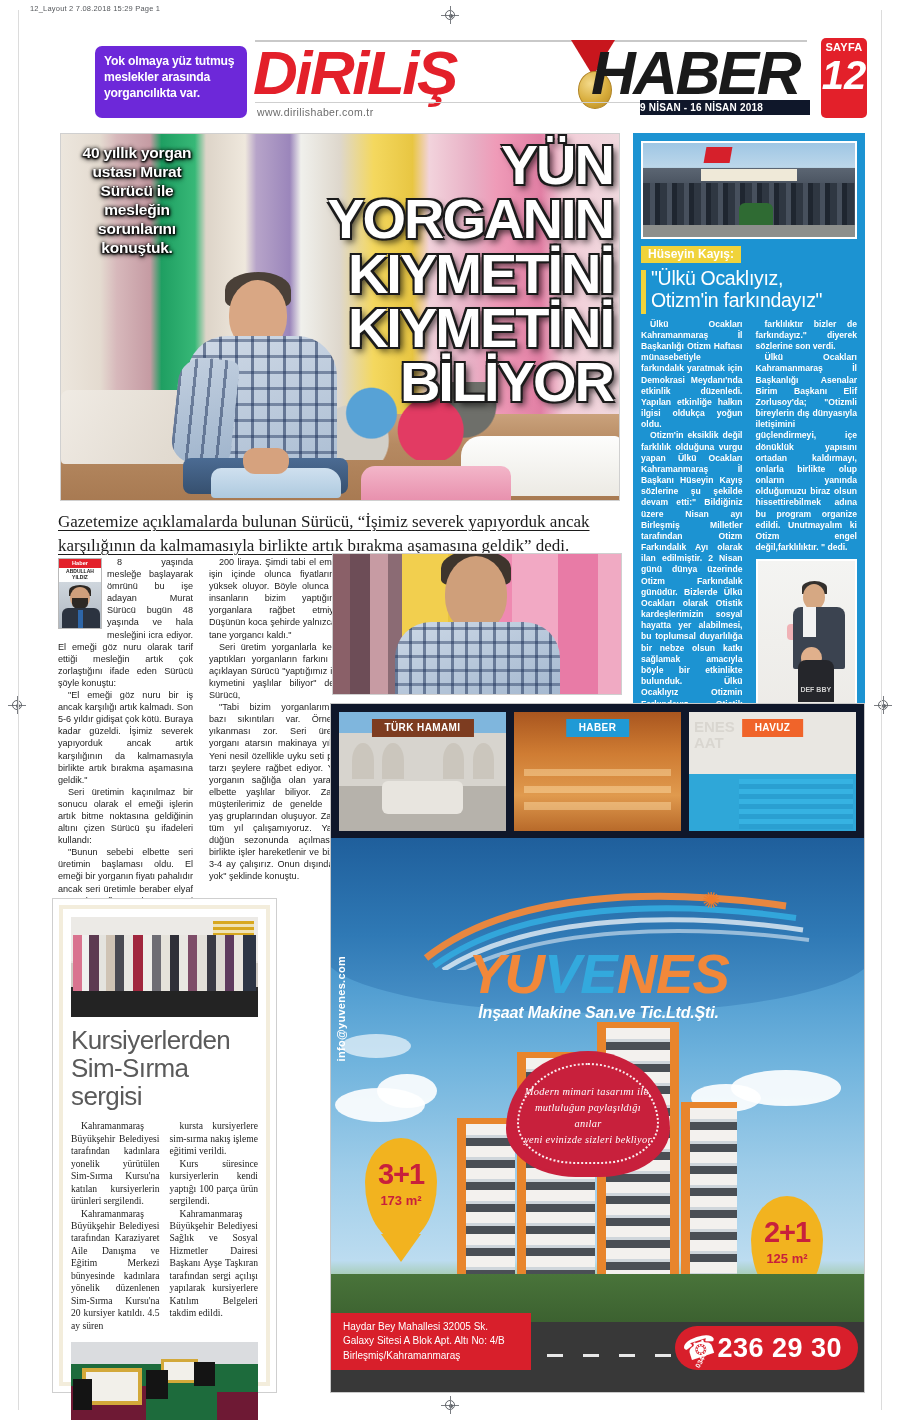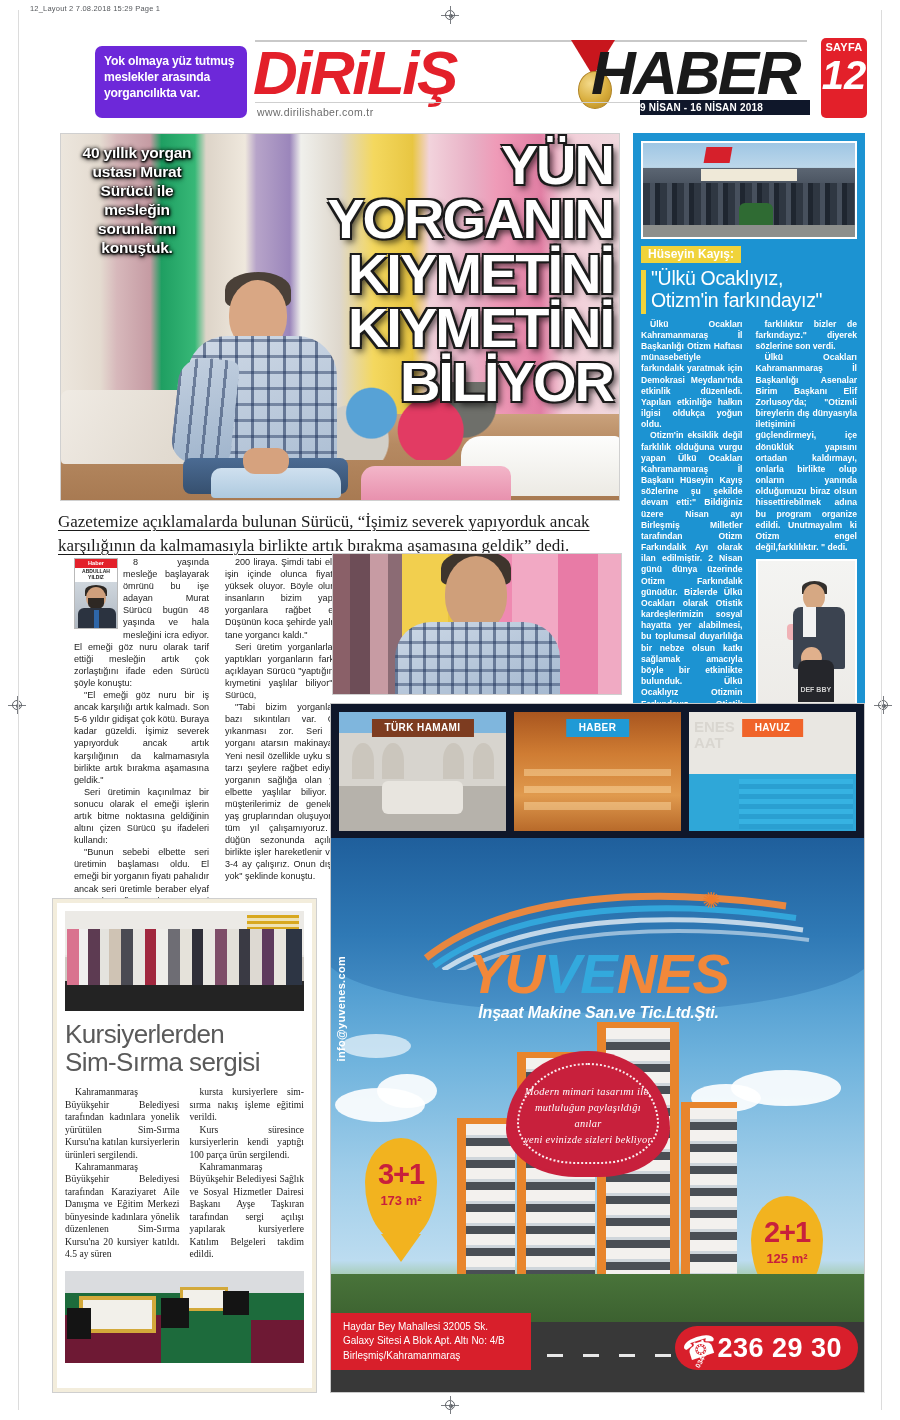--- a/index.html
+++ b/index.html
@@ -228,21 +228,21 @@
   .bb-photo2 .p2-hand1{ position:absolute; left:30%; top:38%; width:14px;height:16px;background:#f0b2b6;border-radius:4px;}
   .bb-photo2 .p2-hand2{ position:absolute; left:66%; top:40%; width:14px;height:16px;background:#f0b2b6;border-radius:4px;}
   .bb-photo2 .p2-defbby{ position:absolute; left:44%; top:76%; font-size:7px;color:#cfcfcf;font-weight:bold; }
 
   
   .subhead {
     position: absolute; left: 58px; top: 510px; width: 566px;
     font-family: "Liberation Serif", serif; font-size: 17px; line-height: 1.42;
     color: #1b1b1b; text-decoration: underline; text-underline-offset: 3px;
   }
-  .story { position: absolute; left: 58px; top: 556px; width: 286px; height: 330px; margin-left: 16px; }
+  .story { position: absolute; left: 58px; top: 556px; width: 286px; height: 330px; }
   .story-col {
     position:absolute; top:0; width: 135px; height: 330px;
     font-size: 9.1px; line-height: 1.33; color: #1d1d1d; text-align: justify;
     font-family: "Liberation Sans", sans-serif;
   }
   .story-col.c1 { left: 0; }
   .story-col.c2 { left: 151px; }
   .story-col p { text-indent: 10px; }
   .byline {
     float: left; width: 44px; margin: 2px 5px 2px 0; border: 1px solid #b9b9b9; background:#fff;
@@ -404,22 +404,22 @@
     transform: rotate(-18deg);
   }
   .ad-phone .code {
     position:absolute; left: 18px; bottom: 6px; color:#fff; font-size: 7px; font-weight:bold;
     transform: rotate(-62deg);
   }
   .ad-phone .num { color:#fff; font-weight:bold; font-size: 27px; letter-spacing: .5px; margin-left: 0; }
 
   
   .lbox {
-    position:absolute; left: 52px; top: 898px; width: 265px; height: 495px;
-    border: 1px solid #cfcfcf; background:#fff; padding: 0;
+    position:absolute; left: 52px; top: 898px; width: 225px; height: 495px;
+    border: 1px solid #cfcfcf; background:#fff; padding: 6px;
   }
   .lbox-inner { border: 4px solid #f3eddc; height: 100%; padding: 8px; }
   .lb-photo {
     width: 100%; height: 100px; position:relative; overflow:hidden;
     background: linear-gradient(180deg,#e6e3df 0 46%, #cfcac3 46% 70%, #2b2b2b 70% 100%);
   }
   .lb-photo .wall { position:absolute; left:0; top:0; width:100%; height:44%; background:#eceae6; }
   .lb-photo .blinds { position:absolute; right:2%; top:4%; width:22%; height:28%;
      background: repeating-linear-gradient(180deg,#d8a81f 0 3px,#efe2b4 3px 6px); }
   .lb-photo .people { position:absolute; left:1%; top:18%; width:98%; height:58%;

